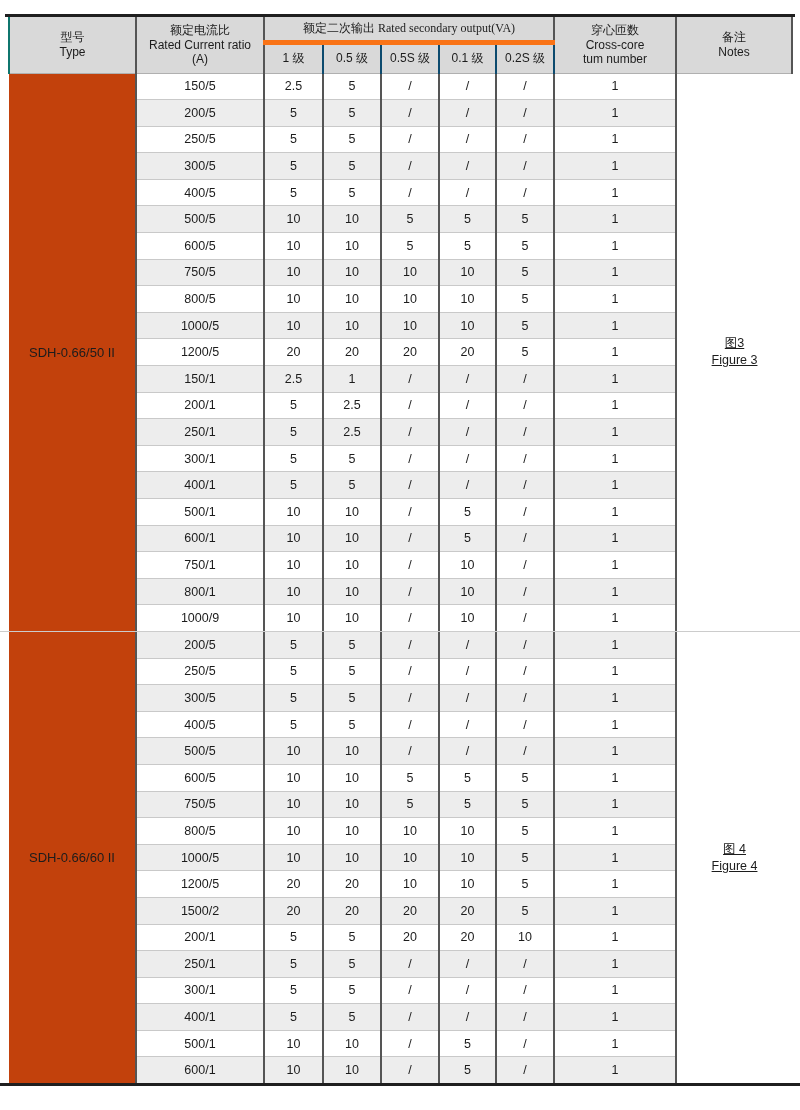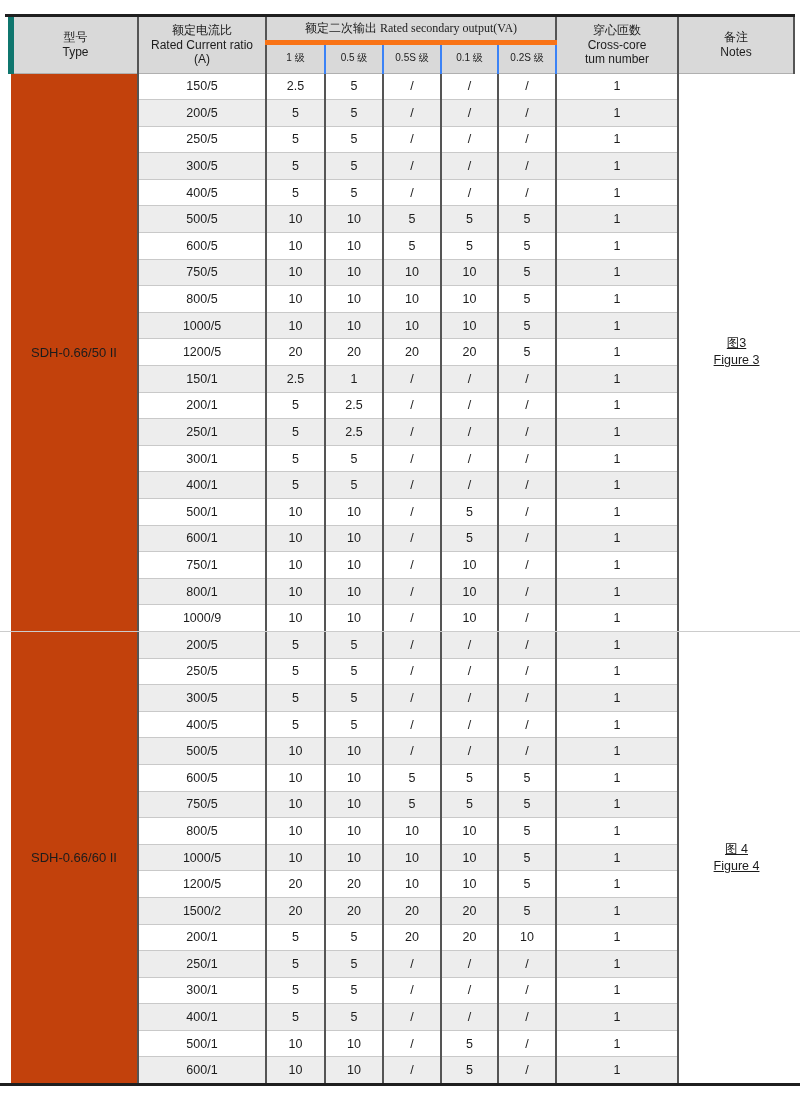--- a/index.html
+++ b/index.html
@@ -18,24 +18,24 @@
   }
   th,td{padding:0;margin:0;text-align:center;vertical-align:middle;font-weight:normal;}
 
   thead th{
     background:var(--header-bg,#d9d9d9);
     font-size:12px;line-height:14.5px;
     border-bottom:1px solid #b0b0b0;
   }
   tr.h1{height:25px;}
   tr.h2{height:31px;}
-  th.type-h{border-left:6px solid #0f766e;border-right:2px solid #555;}
+  th.type-h{border-left:2px solid #0f766e;border-right:2px solid #555;}
   th.ratio-h{border-right:2px solid #555;margin-left:12px;}
   th.output-h{border-right:2px solid #555;border-bottom:5px solid #f97316;font-family:Liberation Serif, serif;}
-  th.class-h{border-right:2px solid #3b82f6;font-size:10px;margin-left:46px;}
+  th.class-h{border-right:2px solid #0c4a6e;font-size:12px;margin-left:46px;}
   th.core-h{border-right:2px solid #555;}
   th.notes-h{border-right:2px solid #555;}
 
   tbody tr{height:26.6px;}
   td.data{
     font-size:12.5px;
     border-right:2px solid #555;
     border-bottom:1px solid #c9c9c9;
     background:#ffffff;
   }

